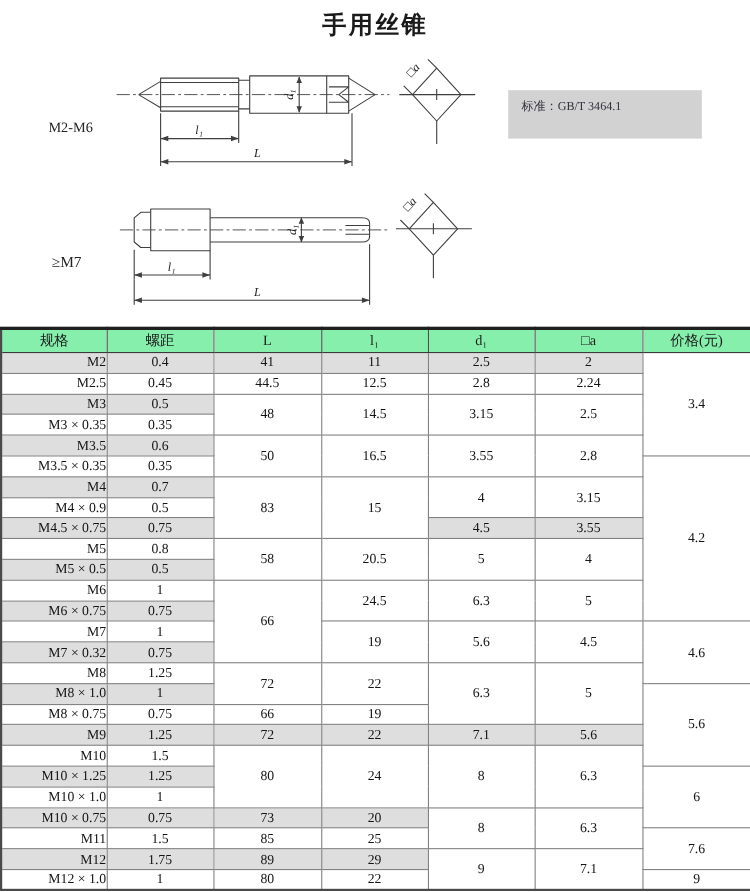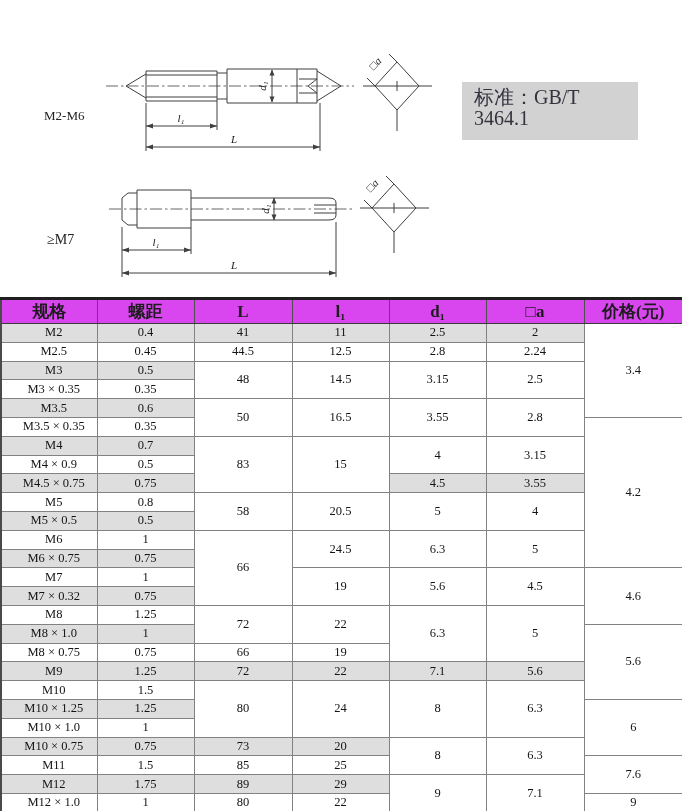--- a/index.html
+++ b/index.html
@@ -21,52 +21,53 @@
   .drawing line, .drawing path, .drawing rect, .drawing polygon {
     stroke:#3f3f3f; stroke-width:1; fill:none; stroke-linejoin:round;
   }
   .drawing .cl { stroke-dasharray:12 3 2.5 3; stroke-width:0.8; }
   .drawing .ar { fill:#3f3f3f; stroke:none; }
   .drawing text {
     font-family:"Liberation Serif", serif; font-style:italic;
     font-size:11px; fill:#222; stroke:none;
   }
   .info-box {
-    position:absolute; left:462px; top:82px; width:176px; height:58px;
+    position:absolute; left:462px; top:82px; width:176px; height:44px;
     background:#d2d2d2; box-sizing:border-box; padding:5px 0 0 12px;
-    font-size:20px; line-height:21px; color:#33333e;
+    font-size:11px; line-height:21px; color:#33333e;
   }
   .unit-note {
     position:absolute; top:273px; right:2px; width:160px;
     text-align:right; font-size:14px; color:#222;
   }
   table.spec-table {
     position:absolute; left:0; top:297px; width:682px;
     border-collapse:collapse; table-layout:fixed;
     font-family:"Liberation Serif", serif; font-size:12.5px; color:#141414;
     border:2px solid #4a4a4a; border-top:3px solid #1f1f1f;
   }
   .spec-table th, .spec-table td {
     border:1px solid #828282; text-align:center; vertical-align:middle;
     padding:0; overflow:hidden; white-space:nowrap;
   }
   .spec-table thead tr { height:22px; }
   .spec-table thead th {
-    background:#d946ef; font-size:17px; font-weight:700; color:#1c1c1c;
+    background:#86efac; font-size:13px; font-weight:400; color:#1c1c1c;
     border:1px solid #4f4f4f; border-bottom:1px solid #3a3a3a;
   }
   .spec-table tbody tr { height:18.8px; }
   .spec-table td.shaded { background:#DEDEDE; }
-  .spec-table td.col-spec { text-align:center; padding-left:9px; }
+  .spec-table td.col-spec { text-align:right; padding-left:9px; }
 </style>
 </head>
 <body>
 
 <div class="page">
 
+  <div class="title">手用丝锥</div>
 
   <div class="fig-label fig1">M2-M6</div>
   <div class="fig-label fig2">≥M7</div>
 
   <svg class="drawing d1" width="350" height="122" viewBox="0 0 350 122">
     <line class="cl" x1="22" y1="41" x2="270" y2="41"></line>
     <path d="M42,41 L62,29 M42,41 L62,53"></path>
     <rect x="62" y="26" width="71" height="30"></rect>
     <path d="M62,30 H133 M62,52 H133"></path>
     <path d="M133,28 H143 M133,54 H143"></path>

